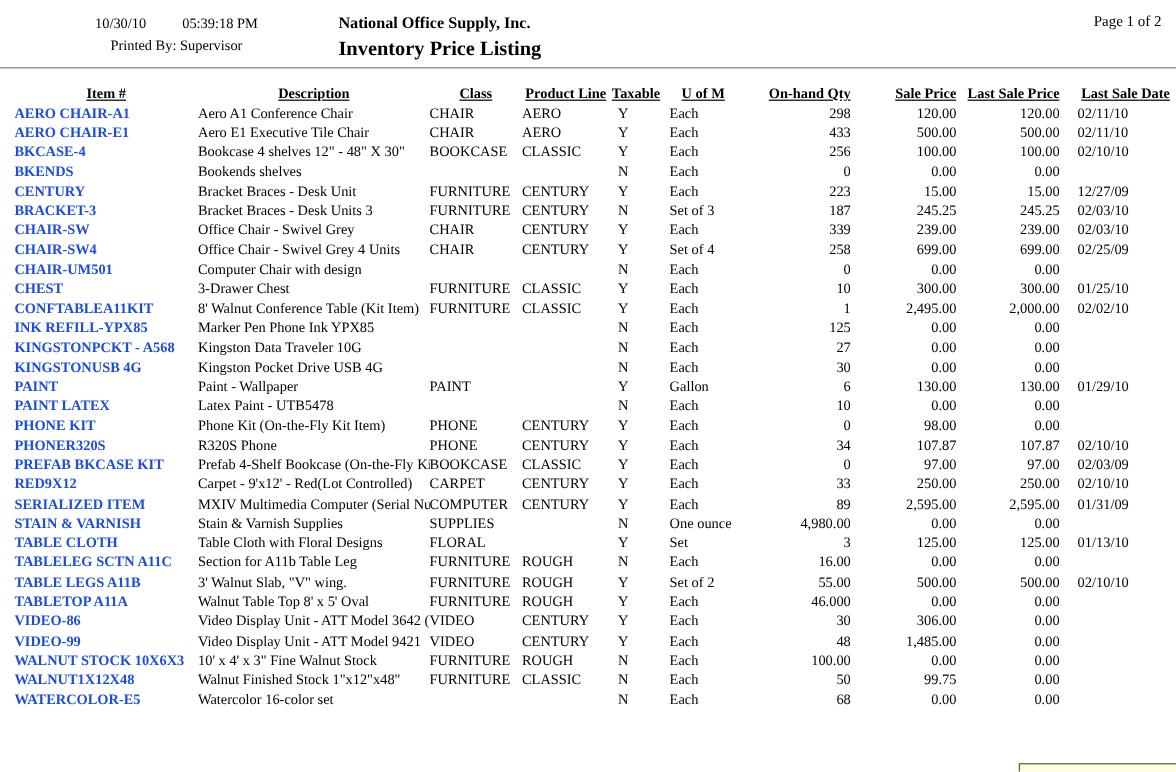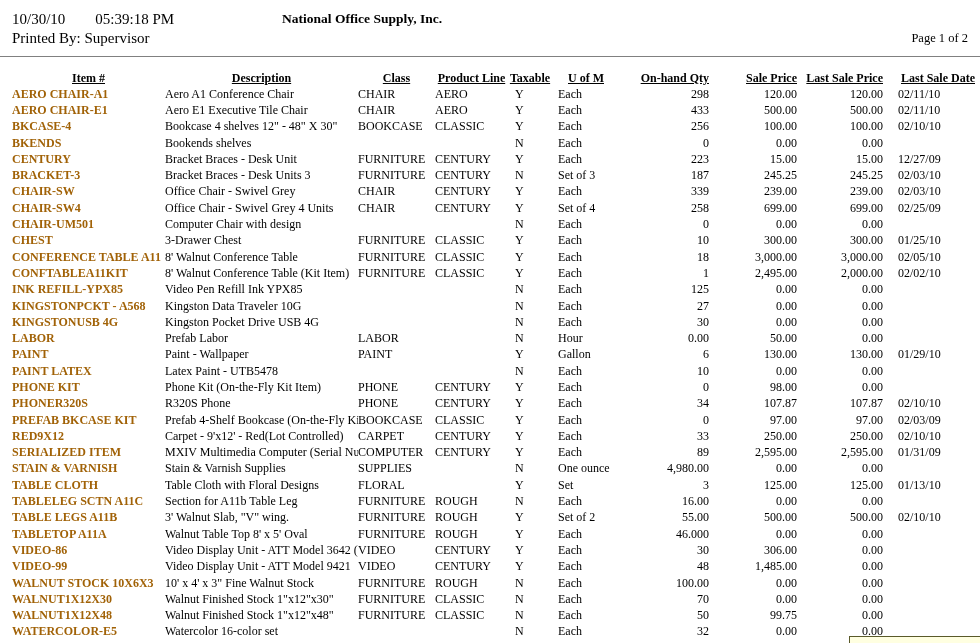--- a/index.html
+++ b/index.html
@@ -6,61 +6,62 @@
   body{
     width:980px;height:643px;background:#ffffff;color:#000;
     font-family:"Liberation Serif","DejaVu Serif",serif;
     overflow:hidden;position:relative;
   }
   .hdr{
     display:flex;align-items:flex-start;
     padding:10px 10px 0 12px;height:46px;box-sizing:content-box;
     border-bottom:1px solid #808080;
   }
-  .hdr-left{width:270px;font-size:15px;line-height:19px;}
+  .hdr-left{width:270px;font-size:12px;line-height:19px;text-align:center;}
   .hdr-left .time{margin-left:30px;}
   .hdr-center{flex:1;text-align:left;}
   .company{font-size:13.5px;font-weight:bold;line-height:16px;margin-top:1px;}
   .rpt-title{font-size:17px;font-weight:bold;line-height:22px;margin-top:3px;}
-  .hdr-right{width:105px;text-align:right;font-size:12.5px;line-height:17px;padding-right:2px;margin-top:20px;}
+  .hdr-right{width:105px;text-align:right;font-size:12.5px;line-height:17px;padding-right:2px;}
   table{
     border-collapse:collapse;table-layout:fixed;
     width:966px;margin:9px 0 0 12px;
   }
   th{
     font-size:12px;font-weight:bold;text-decoration:underline;
     text-align:center;padding:0;height:20px;vertical-align:bottom;
     white-space:nowrap;overflow:hidden;
   }
   td{
     font-size:12px;padding:0;height:16.3px;line-height:13px;
     vertical-align:middle;white-space:nowrap;overflow:hidden;
   }
   th.num,td.num{text-align:right;}
   th.c-uom,td.c-uom{padding-left:6px;}
   td.c-tax{padding-left:7px;}
   th.c-date,td.c-date{padding-left:15px;}
-  .item-link{color:#a16207;font-weight:bold;text-decoration:none;cursor:pointer;}
+  .item-link{color:#1d4ed8;font-weight:bold;text-decoration:none;cursor:pointer;}
   .tooltip-stub{
     position:absolute;left:849px;top:636px;width:135px;height:12px;
     background:#FFFFE1;border:1px solid #5a5a2a;
   }
 </style>
 </head>
 <body>
 
 <div class="report">
 
   <div class="hdr">
     <div class="hdr-left">
       <div><span>10/30/10</span><span class="time">05:39:18 PM</span></div>
       <div>Printed By: Supervisor</div>
     </div>
     <div class="hdr-center">
       <div class="company">National Office Supply, Inc.</div>
+      <div class="rpt-title">Inventory Price Listing</div>
     </div>
     <div class="hdr-right">Page 1 of 2</div>
   </div>
 
   <table>
     <colgroup>
       <col style="width:153px">
         <col style="width:193px">
         <col style="width:77px">
       <col style="width:73px">
@@ -200,46 +201,34 @@
     <td>FURNITURE</td>
     <td>CLASSIC</td>
     <td class="c-tax">Y</td>
     <td class="c-uom">Each</td>
     <td class="num">10</td>
     <td class="num">300.00</td>
     <td class="num">300.00</td>
     <td class="c-date">01/25/10</td>
   </tr>
         <tr>
-    <td><a class="item-link">CONFERENCE TABLE A11</a></td>
-    <td>8' Walnut Conference Table</td>
-    <td>FURNITURE</td>
-    <td>CLASSIC</td>
-    <td class="c-tax">Y</td>
-    <td class="c-uom">Each</td>
-    <td class="num">18</td>
-    <td class="num">3,000.00</td>
-    <td class="num">3,000.00</td>
-    <td class="c-date">02/05/10</td>
-  </tr>
-        <tr>
     <td><a class="item-link">CONFTABLEA11KIT</a></td>
     <td>8' Walnut Conference Table (Kit Item)</td>
     <td>FURNITURE</td>
     <td>CLASSIC</td>
     <td class="c-tax">Y</td>
     <td class="c-uom">Each</td>
     <td class="num">1</td>
     <td class="num">2,495.00</td>
     <td class="num">2,000.00</td>
     <td class="c-date">02/02/10</td>
   </tr>
         <tr>
     <td><a class="item-link">INK REFILL-YPX85</a></td>
-    <td>Video Pen Refill Ink YPX85</td>
+    <td>Marker Pen Phone Ink YPX85</td>
     <td></td>
     <td></td>
     <td class="c-tax">N</td>
     <td class="c-uom">Each</td>
     <td class="num">125</td>
     <td class="num">0.00</td>
     <td class="num">0.00</td>
     <td class="c-date"></td>
   </tr>
         <tr>
@@ -256,32 +245,20 @@
   </tr>
         <tr>
     <td><a class="item-link">KINGSTONUSB 4G</a></td>
     <td>Kingston Pocket Drive USB 4G</td>
     <td></td>
     <td></td>
     <td class="c-tax">N</td>
     <td class="c-uom">Each</td>
     <td class="num">30</td>
     <td class="num">0.00</td>
-    <td class="num">0.00</td>
-    <td class="c-date"></td>
-  </tr>
-        <tr>
-    <td><a class="item-link">LABOR</a></td>
-    <td>Prefab Labor</td>
-    <td>LABOR</td>
-    <td></td>
-    <td class="c-tax">N</td>
-    <td class="c-uom">Hour</td>
-    <td class="num">0.00</td>
-    <td class="num">50.00</td>
     <td class="num">0.00</td>
     <td class="c-date"></td>
   </tr>
         <tr>
     <td><a class="item-link">PAINT</a></td>
     <td>Paint - Wallpaper</td>
     <td>PAINT</td>
     <td></td>
     <td class="c-tax">Y</td>
     <td class="c-uom">Gallon</td>
@@ -452,51 +429,39 @@
     <td>FURNITURE</td>
     <td>ROUGH</td>
     <td class="c-tax">N</td>
     <td class="c-uom">Each</td>
     <td class="num">100.00</td>
     <td class="num">0.00</td>
     <td class="num">0.00</td>
     <td class="c-date"></td>
   </tr>
         <tr>
-    <td><a class="item-link">WALNUT1X12X30</a></td>
-    <td>Walnut Finished Stock 1"x12"x30"</td>
-    <td>FURNITURE</td>
-    <td>CLASSIC</td>
-    <td class="c-tax">N</td>
-    <td class="c-uom">Each</td>
-    <td class="num">70</td>
-    <td class="num">0.00</td>
-    <td class="num">0.00</td>
-    <td class="c-date"></td>
-  </tr>
-        <tr>
     <td><a class="item-link">WALNUT1X12X48</a></td>
     <td>Walnut Finished Stock 1"x12"x48"</td>
     <td>FURNITURE</td>
     <td>CLASSIC</td>
     <td class="c-tax">N</td>
     <td class="c-uom">Each</td>
     <td class="num">50</td>
     <td class="num">99.75</td>
     <td class="num">0.00</td>
     <td class="c-date"></td>
   </tr>
         <tr>
     <td><a class="item-link">WATERCOLOR-E5</a></td>
     <td>Watercolor 16-color set</td>
     <td></td>
     <td></td>
     <td class="c-tax">N</td>
     <td class="c-uom">Each</td>
-    <td class="num">32</td>
+    <td class="num">68</td>
     <td class="num">0.00</td>
     <td class="num">0.00</td>
     <td class="c-date"></td>
   </tr>
       </tbody>
   </table>
 
   <div class="tooltip-stub"></div>
 </div>
 

